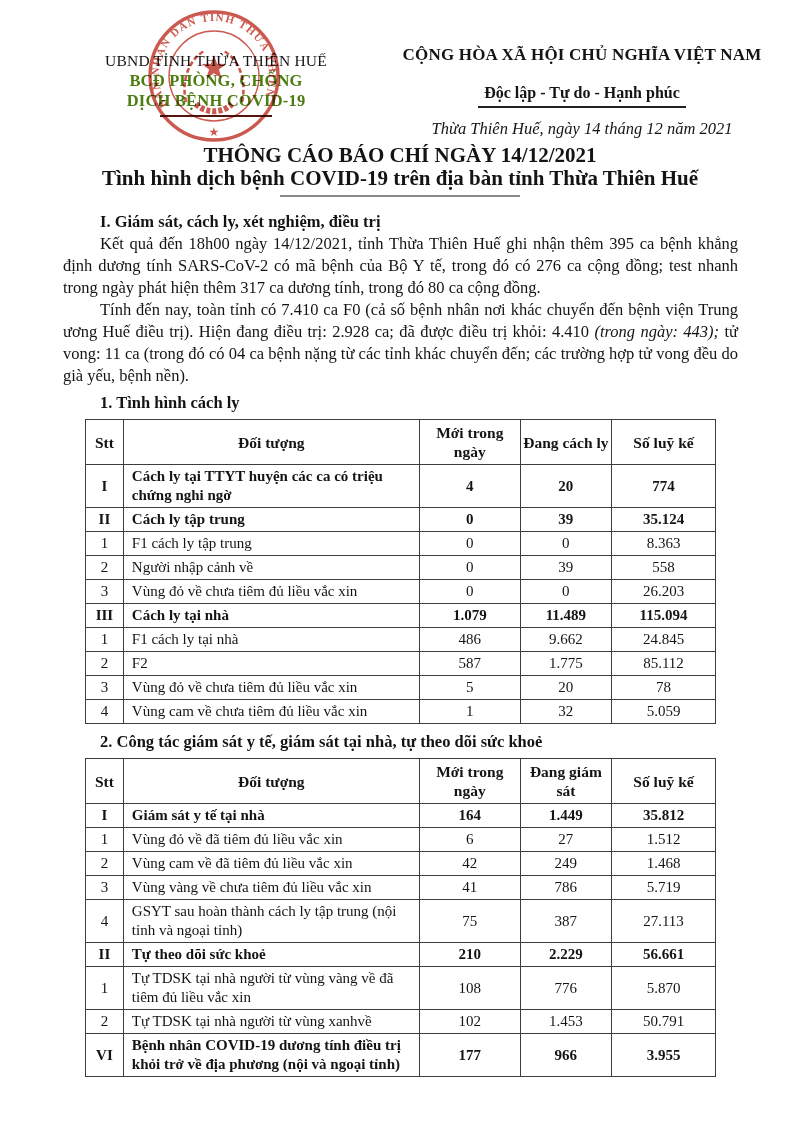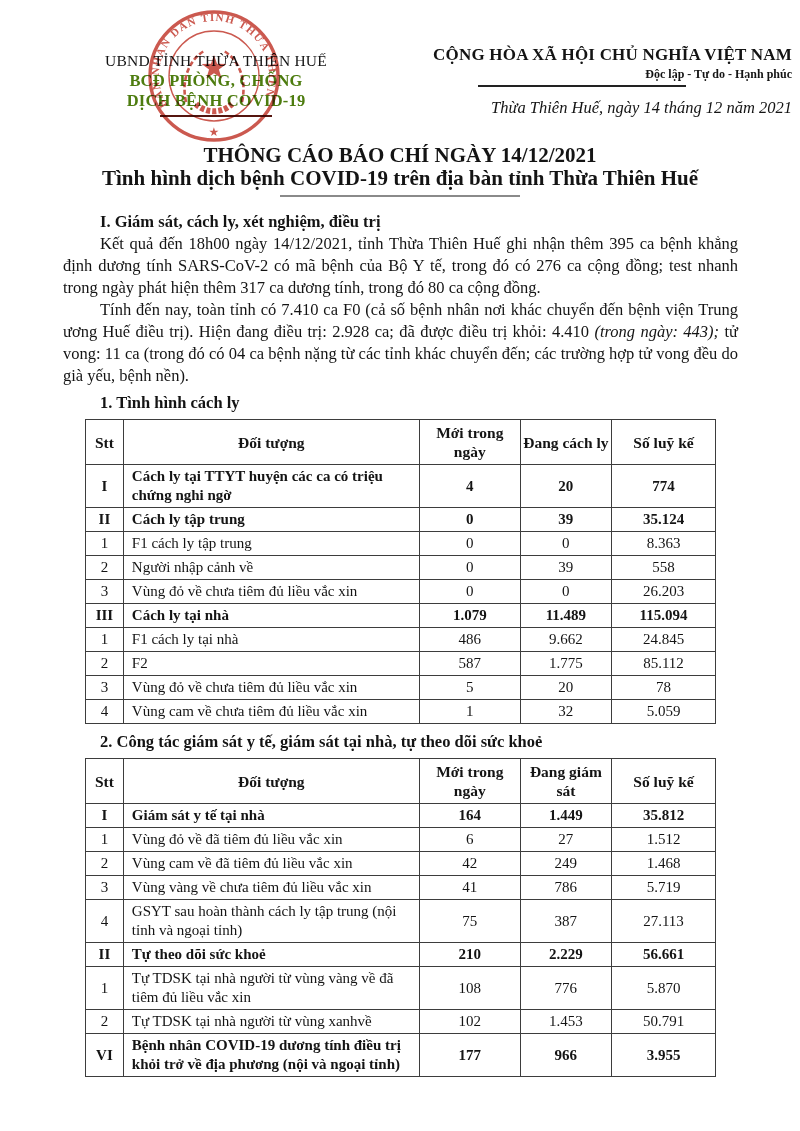--- a/index.html
+++ b/index.html
@@ -9,23 +9,23 @@
     position:relative;
   }
   .page{position:relative;width:800px;height:1131px;}
 
   
   .header{position:relative;height:140px;}
   .h-left{position:absolute;left:60px;top:44px;width:312px;text-align:center;line-height:1.22;}
   .h-left .org{font-size:15.5px;letter-spacing:.2px;margin-top:8px;}
   .h-left .committee{font-size:16.5px;font-weight:bold;color:#4d7c0f;letter-spacing:.2px;}
   .hr-left{width:112px;height:2px;background:#55150f;margin:4px auto 0;}
-  .h-right{position:absolute;left:372px;top:44px;width:420px;text-align:right;line-height:1.25;}
+  .h-right{position:absolute;left:372px;top:44px;width:420px;text-align:center;line-height:1.25;}
   .h-right .national{font-size:17px;font-weight:bold;letter-spacing:.2px;}
-  .h-right .motto{font-size:12px;font-weight:bold;margin-top:2px;}
+  .h-right .motto{font-size:16px;font-weight:bold;margin-top:18px;}
   .hr-right{width:208px;height:1.5px;background:#222;margin:3px auto 0;}
   .h-right .dateline{font-style:italic;font-size:16.5px;margin-top:11px;}
 
   .seal{position:absolute;left:146px;top:8px;opacity:.85;mix-blend-mode:multiply;}
 
   
   .doc-title{text-align:center;margin:4px 30px 0;line-height:23px;}
   .doc-title .t1,.doc-title .t2{font-size:21px;font-weight:bold;}
   .hr-title{width:240px;height:2.4px;background:#8a8a8a;margin:5px auto 0;}
 

